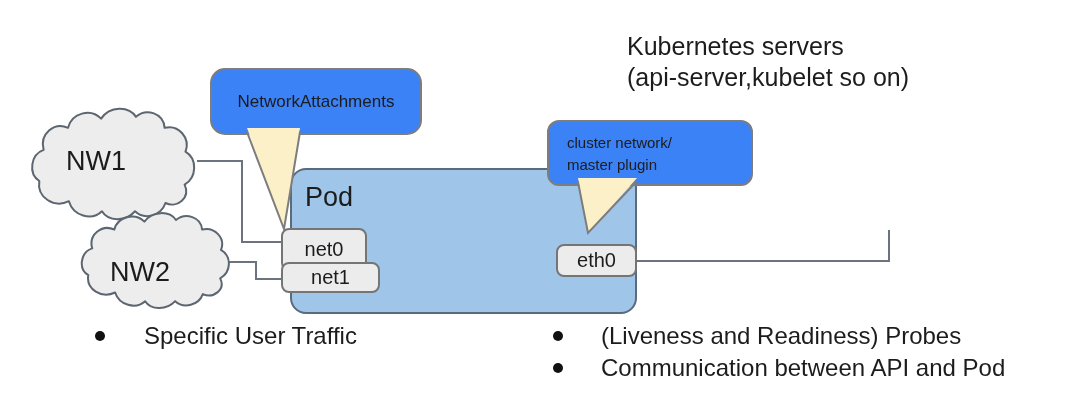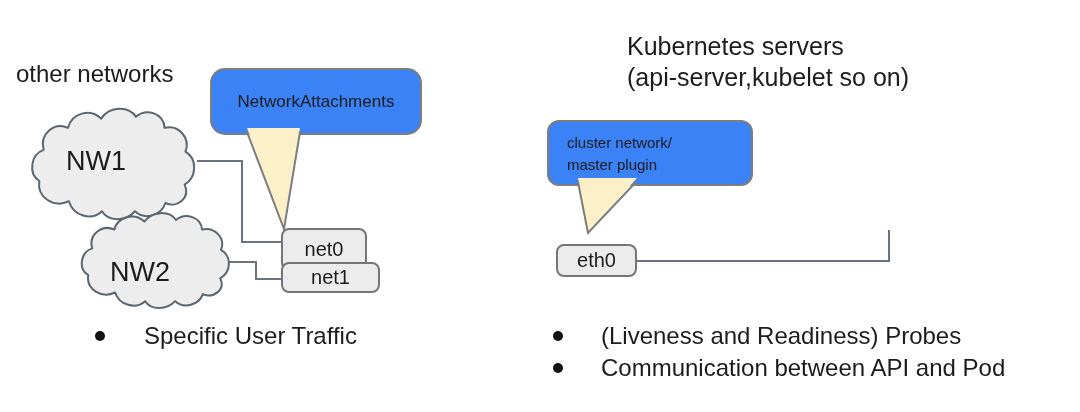--- a/index.html
+++ b/index.html
@@ -83,20 +83,23 @@
   <div class="cloud-label nw1-label">NW1</div>
 
   <svg class="cloud-svg cloud-nw2" width="158" height="104" viewBox="0 0 200 132" preserveAspectRatio="none">
     <path d="M 47 106 C 30 114 10 102 13 84 C 0 76 3 55 18 50 C 13 33 30 19 46 26
              C 50 10 72 4 84 16 C 94 2 116 2 124 14 C 136 4 156 10 157 26
              C 173 22 187 37 181 52 C 195 60 194 80 180 88 C 187 102 172 114 158 108
              C 153 122 134 127 123 117 C 112 129 92 128 85 117 C 73 128 52 122 47 106 Z" stroke-width="2" stroke-linejoin="round" vector-effect="non-scaling-stroke" fill="#ededed" stroke="#5c6670"></path>
   </svg>
   <div class="cloud-label nw2-label">NW2</div>
 
+  <div class="pod">
+    <div class="pod-label">Pod</div>
+  </div>
 
   <div class="callout callout-1">
     <span>NetworkAttachments</span>
   </div>
   <div class="callout callout-2">
     <div>cluster network/</div>
     <div>master plugin</div>
   </div>
 
   <svg class="layer z6">
@@ -109,21 +112,20 @@
   <div class="iface iface-net0">
     <span>net0</span>
   </div>
   <div class="iface iface-net1">
     <span>net1</span>
   </div>
   <div class="iface iface-eth0">
     <span>eth0</span>
   </div>
 
-  <div class="label other-networks">other networks</div>
   <div class="label k8s-block">
     <div>Kubernetes servers</div>
     <div>(api-server,kubelet so on)</div>
   </div>
 
   <div class="bullet-dot b-left-dot"></div>
   <div class="bullet-text b-left-text">Specific User Traffic</div>
 
   <div class="bullet-dot b-r1-dot"></div>
   <div class="bullet-text b-r1-text">(Liveness and Readiness) Probes</div>

